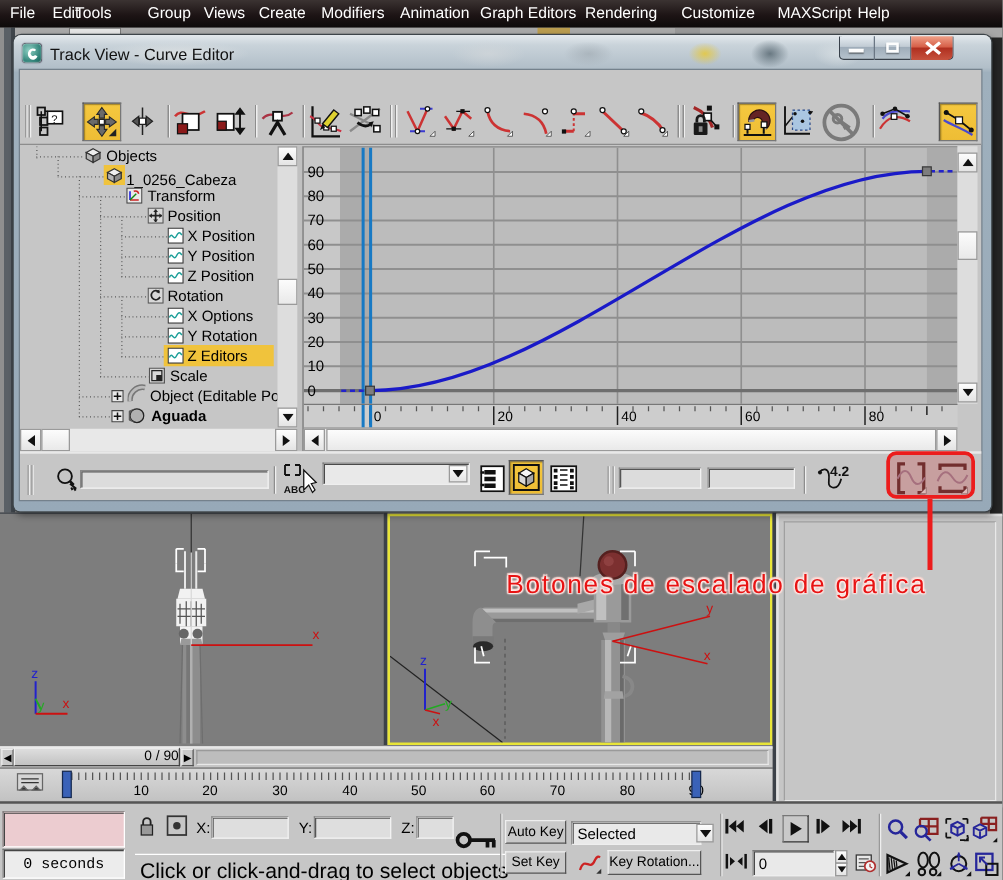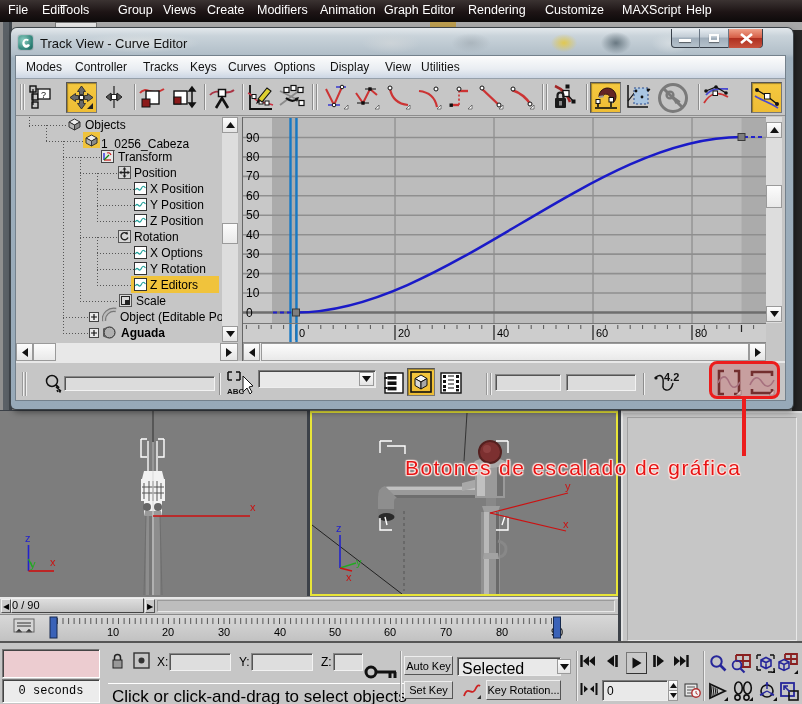--- a/index.html
+++ b/index.html
@@ -14,21 +14,21 @@
 #rightstrip{left:792px;top:30px;width:10px;height:382px;background:#262626}
 
 #vpL{left:0;top:410px;width:307px;height:184px;background:#7d7d7d;border-top:1px solid #3c4148}
 #vpSplit{left:307px;top:410px;width:3px;height:186px;background:#3c4148}
 #vpA{left:310px;top:411px;width:308px;height:185px;background:#7d7d7d;border:2px solid #e8e538}
 #vpRSplit{left:618px;top:410px;width:3px;height:236px;background:#3c4148}
 #panelR{left:621px;top:411px;width:181px;height:235px;background:#c6c6c6;border-left:2px solid #e2e2e2;border-top:2px solid #dcdcdc}
 #panelRin{left:627px;top:417px;width:170px;height:224px;background:#c6c6c6;border:1px solid #a0a0a0;border-right-color:#e8e8e8;border-bottom-color:#e8e8e8}
 
 #tsrow{left:0;top:597px;width:618px;height:17px;background:#c6c6c6;border-top:2px solid #e7e7e7}
-#tsbtn{left:11px;top:598px;width:133px;height:15px;background:linear-gradient(#dedede,#c2c2c2);border:1px solid #444;border-top-color:#f0f0f0;border-left-color:#f0f0f0;font-size:11px;text-align:left;line-height:13px}
+#tsbtn{left:11px;top:598px;width:133px;height:15px;background:linear-gradient(#dedede,#c2c2c2);border:1px solid #444;border-top-color:#f0f0f0;border-left-color:#f0f0f0;font-size:11px;text-align:right;line-height:13px}
 #trackbar{left:0;top:614px;width:618px;height:27px;background:linear-gradient(#d8d8d8,#c2c2c2);border-top:1px solid #8a8a8a}
 #statusbar{left:0;top:641px;width:802px;height:63px;background:#c6c6c6;border-top:2px solid #555}
 
 #win{left:11px;top:28px;width:782px;height:381px;border-radius:6px 6px 5px 5px;
  background:linear-gradient(#e3e8ec,#c9d3da 8px,#b2bfc9 26px,#9fb0bd 30px,#97a9b8);
  box-shadow:0 0 0 1px #3d4449, 2px 3px 6px rgba(0,0,0,.45)}
 #titletxt{left:40px;top:36px;font-size:13px;color:#111}
 #winicon{left:18px;top:35px;width:15px;height:15px;border-radius:3px;background:radial-gradient(circle at 35% 35%,#8fd0c4,#2a7e74 70%,#1a5a52);box-shadow:inset 0 0 1px #fff,0 0 1px #334}
 #client{left:16px;top:56px;width:769px;height:344px;background:#c6c6c6;box-shadow:0 0 0 1px #74818c}
 #menubar{left:16px;top:56px;width:769px;height:23px;background:linear-gradient(#fcfcfc,#e9edf2 60%,#ccd6e4);border-bottom:1px solid #96a0aa;font-size:12px;color:#111}
@@ -74,21 +74,21 @@
  <div class="abs" id="rightstrip"></div>
  <div class="abs" id="mainmenu">
   <span style="left:8px">File</span>
       <span style="left:42px">Edit</span>
       <span style="left:60px">Tools</span>
   <span style="left:118px">Group</span>
       <span style="left:163px">Views</span>
       <span style="left:207px">Create</span>
   <span style="left:257px">Modifiers</span>
       <span style="left:320px">Animation</span>
-      <span style="left:384px">Graph Editor</span>
+      <span style="left:384px">Graph Editors</span>
   <span style="left:468px">Rendering</span>
       <span style="left:545px">Customize</span>
       <span style="left:622px">MAXScript</span>
   <span style="left:686px">Help</span>
  </div>
 
  <div class="abs" id="vpL">
   <svg width="307" height="184" viewBox="0 0 307 184">
    <line x1="153" y1="0" x2="153" y2="62" stroke="#333" stroke-width="1"></line>
    <g stroke="#fff" stroke-width="1.4" fill="none">
@@ -315,21 +315,21 @@
   <div class="fieldsunken" style="left:251px;top:10px;width:62px;height:18px;background:#dedede"></div>
   <div class="abs" style="left:321px;top:12px;font-size:12px">Z:</div>
   <div class="fieldsunken" style="left:333px;top:10px;width:30px;height:18px;background:#dedede"></div>
   <svg class="abs" style="left:364px;top:20px" width="34" height="22" viewBox="0 0 34 22">
    <circle cx="7" cy="9" r="5" fill="none" stroke="#111" stroke-width="3"></circle>
    <path d="M12,9 h20 M26,9 v6 M31,9 v6" stroke="#111" stroke-width="3"></path>
   </svg>
   <div class="abs" style="left:400px;top:8px;width:1px;height:50px;border-left:1px solid #999;border-right:1px solid #eee"></div>
   <div class="raised" style="left:404px;top:13px;width:49px;height:19px">Auto Key</div>
   <div class="raised" style="left:404px;top:38px;width:49px;height:18px">Set Key</div>
-  <div class="white-field" style="left:457px;top:14px;width:104px;height:19px;font-size:16px;padding:2px 18px 0 4px">Selected</div>
+  <div class="white-field" style="left:457px;top:14px;width:104px;height:19px;font-size:12px;padding:2px 18px 0 4px">Selected</div>
   <div class="sbb" style="left:557px;top:16px;width:14px;height:15px">
         <svg width="9" height="6">
           <polygon points="0,0 9,0 4.5,6" fill="#111"></polygon>
         </svg>
       </div>
   <svg class="abs" style="left:462px;top:39px" width="20" height="18" viewBox="0 0 20 18">
    <path d="M2,14 C6,2 10,16 14,6 Q16,2 18,4" fill="none" stroke="#cc2222" stroke-width="1.8"></path>
    <path d="M19,17 l-4,0 4,-4 z" fill="#333"></path>
   </svg>
   <div class="raised" style="left:486px;top:37px;width:75px;height:20px">Key Rotation...</div>
@@ -442,31 +442,20 @@
   <svg class="abs" style="left:68px;top:4px" width="15" height="11" viewBox="0 0 15 11">
         <path d="M2,1 L13,10 M13,1 L2,10" stroke="#fff" stroke-width="2.6"></path>
       </svg>
  </div>
  <div class="abs" id="winicon"></div>
  <svg class="abs" style="left:19px;top:36px" width="14" height="14" viewBox="0 0 14 14">
       <path d="M10,4 a4,4.5 0 1 0 1,5 l-2,-1 a2,2 0 1 1 -0.5,-3 z" fill="#fff"></path>
     </svg>
  <div class="abs" id="titletxt">Track View - Curve Editor</div>
  <div class="abs" id="client"></div>
- <div class="abs" id="menubar">
-  <span style="left:10px">Modes</span>
-      <span style="left:59px">Controller</span>
-      <span style="left:127px">Tracks</span>
-  <span style="left:174px">Keys</span>
-      <span style="left:212px">Curves</span>
-      <span style="left:258px">Options</span>
-  <span style="left:314px">Display</span>
-      <span style="left:369px">View</span>
-      <span style="left:405px">Utilities</span>
- </div>
  <div class="abs" id="toolbar">
   <div class="abs" style="left:4px;top:4px;width:1px;height:26px;border-left:1px solid #999;border-right:1px solid #eee"></div>
   <div class="abs" style="left:7px;top:4px;width:1px;height:26px;border-left:1px solid #999;border-right:1px solid #eee"></div>
   <svg class="abs" style="left:11px;top:3px" width="26" height="28" viewBox="0 0 26 28">
    <rect x="3" y="3" width="6" height="6" fill="#c6c6c6" stroke="#111" stroke-width="1.4"></rect>
    <rect x="5" y="11" width="6" height="6" fill="#c6c6c6" stroke="#111" stroke-width="1.4"></rect>
    <rect x="5" y="19" width="6" height="6" fill="#c6c6c6" stroke="#111" stroke-width="1.4"></rect>
    <path d="M6,6 v16 M6,14 h-1 M9,6 h2" stroke="#111" stroke-width="1.2" fill="none"></path>
    <rect x="11" y="6" width="12" height="10" fill="#fff" stroke="#111" stroke-width="1.3"></rect>
    <text x="14" y="15" font-size="9" fill="#111">?</text>

